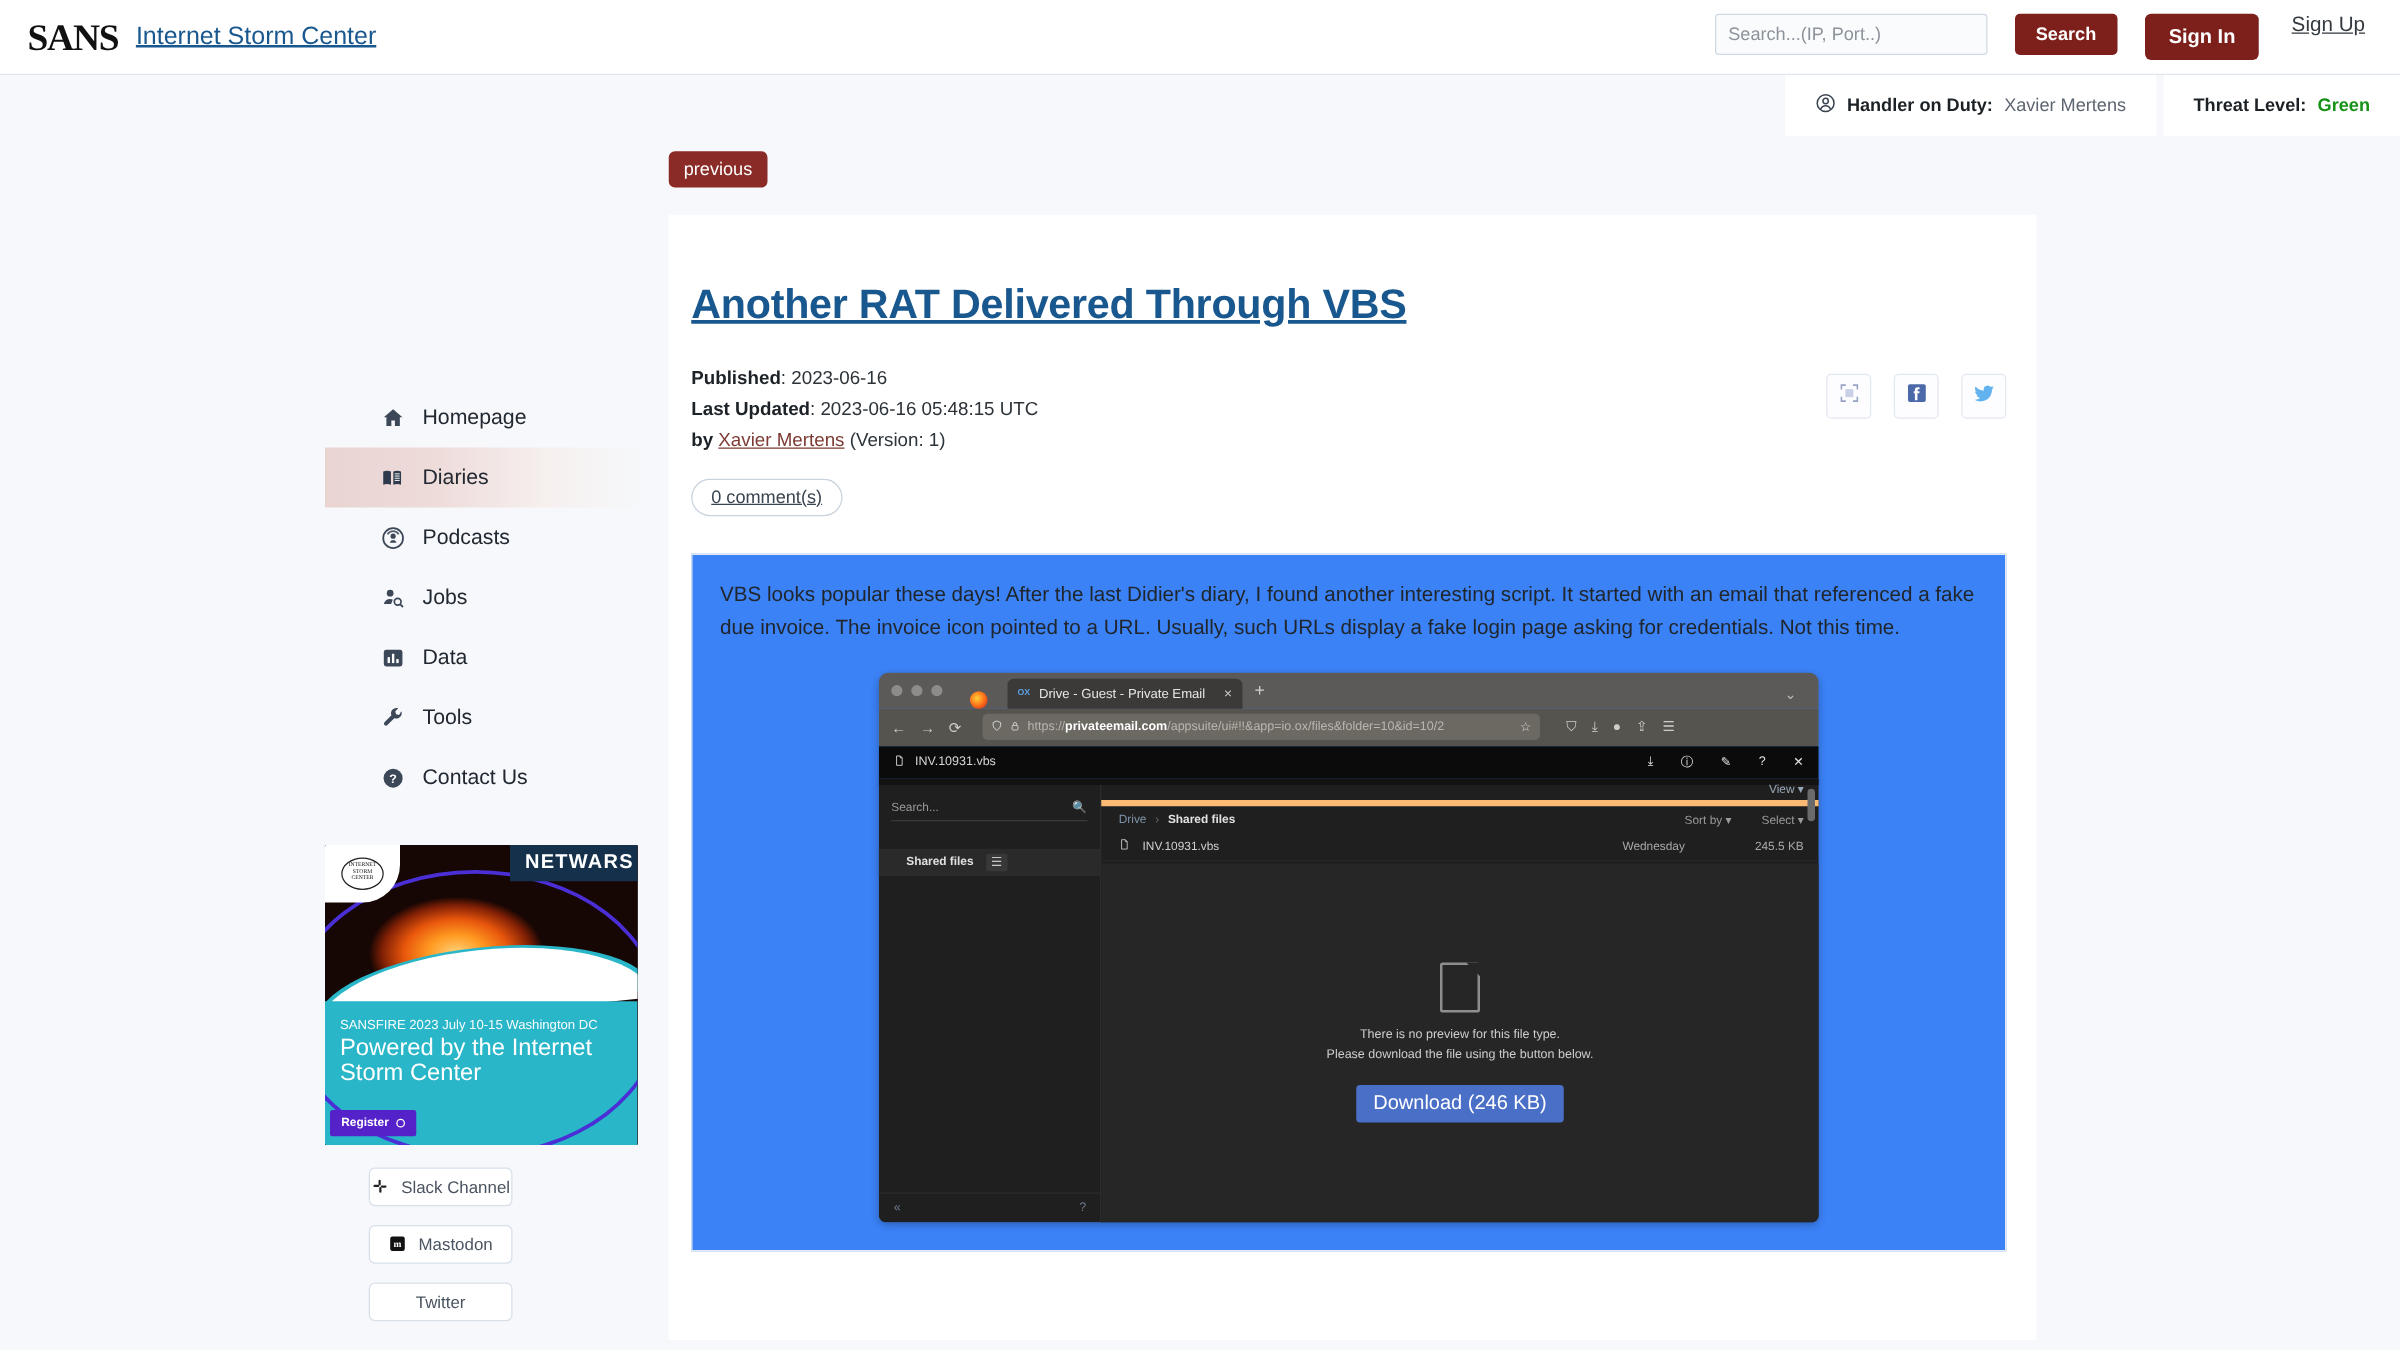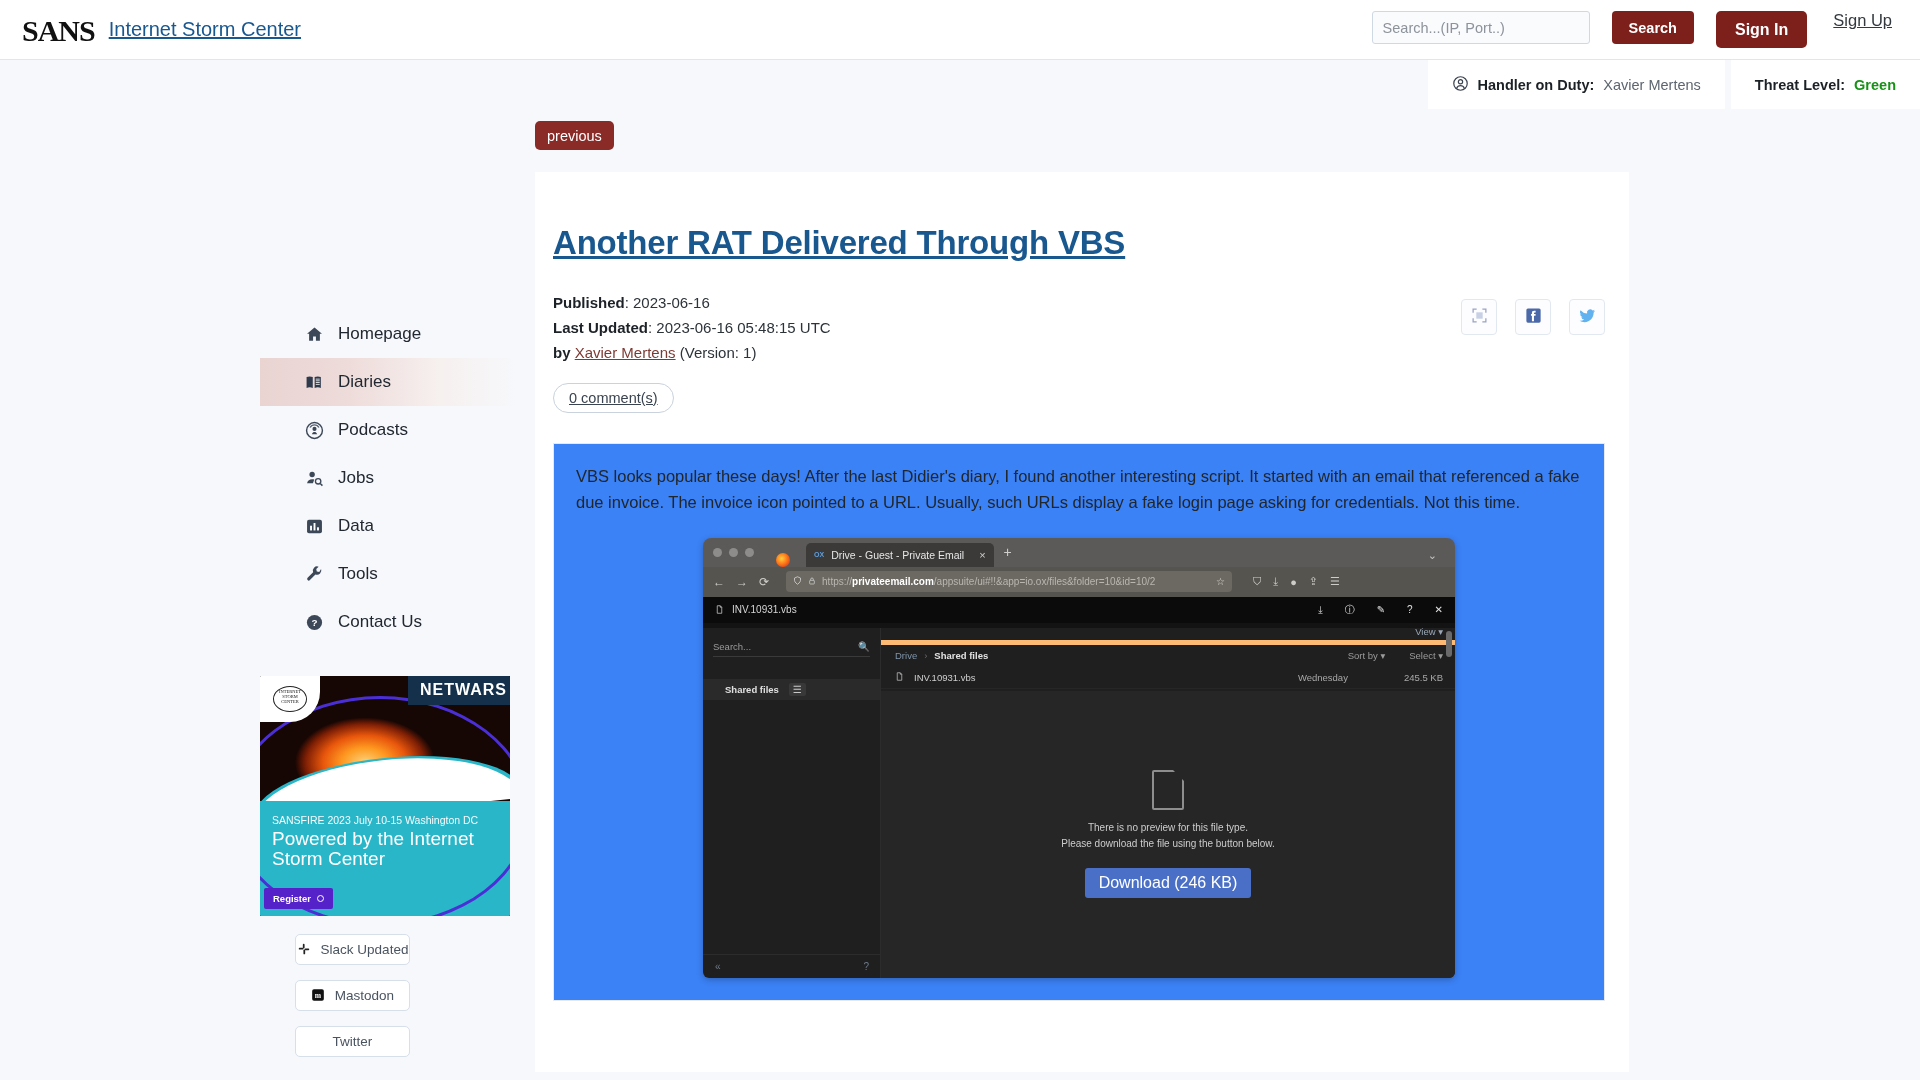--- a/index.html
+++ b/index.html
@@ -631,21 +631,21 @@
     <div class="social-list">
       <div class="social-btn">
         <span class="social-ico">
           <svg width="14" height="14" viewBox="0 0 24 24" fill="#222">
             <rect x="3" y="10" width="8" height="3" rx="1.5"></rect>
               <rect x="10" y="3" width="3" height="8" rx="1.5"></rect>
             <rect x="13" y="11" width="8" height="3" rx="1.5"></rect>
               <rect x="11" y="13" width="3" height="8" rx="1.5"></rect>
           </svg>
         </span>
-        <span>Slack Updated</span>
+        <span>Slack Channel</span>
       </div>
       <div class="social-btn">
         <span class="social-ico">
           <svg width="14" height="14" viewBox="0 0 24 24">
             <rect x="2" y="2" width="20" height="20" rx="3" fill="#111"></rect>
             <text x="12" y="17" font-size="13" font-weight="bold" fill="#fff" text-anchor="middle" font-family="Liberation Serif, serif">m</text>
           </svg>
         </span>
         <span>Mastodon</span>
       </div>

